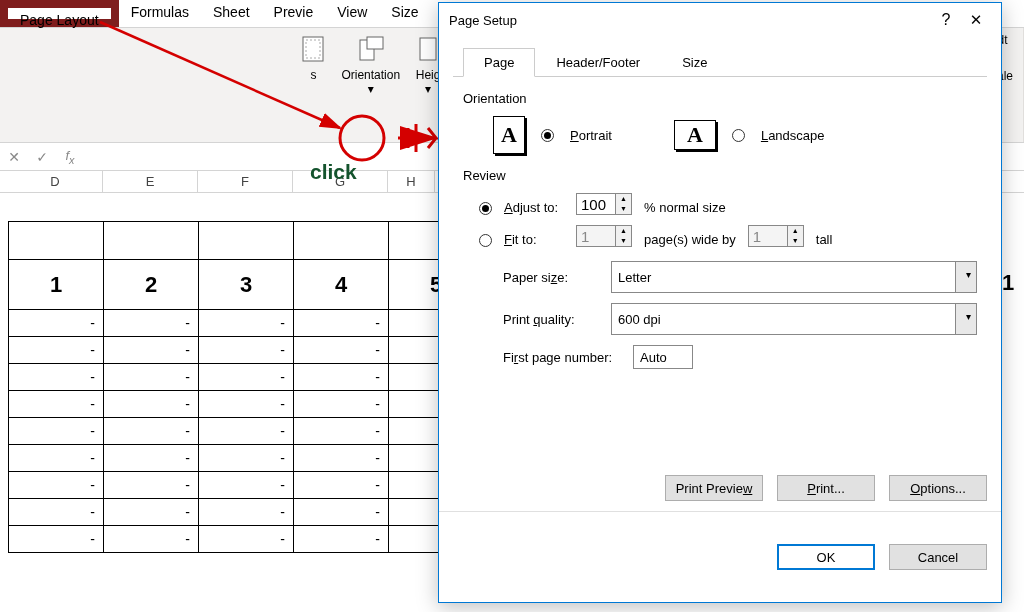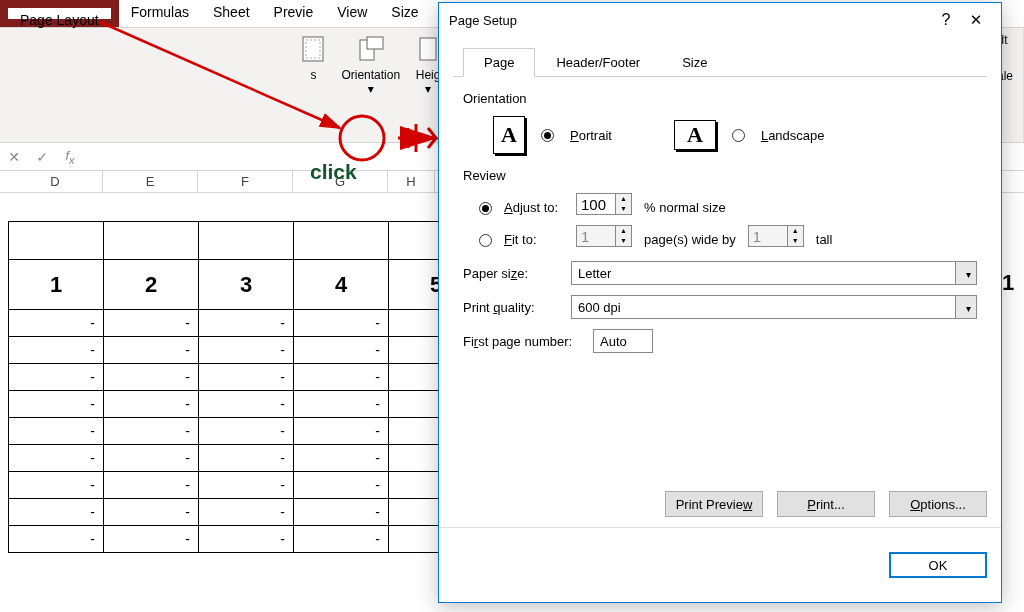--- a/index.html
+++ b/index.html
@@ -52,27 +52,27 @@
   .orient-icon { width: 40px; height: 36px; border: 1px solid #000; display: flex; align-items: center; justify-content: center; font-family: "Times New Roman", serif; font-weight: bold; font-size: 22px; box-shadow: 2px 2px 0 #000; }
   .radio { width: 13px; height: 13px; border: 1px solid #333; border-radius: 50%; display: inline-flex; align-items: center; justify-content: center; cursor: pointer; }
   .radio.checked::after { content: ""; width: 7px; height: 7px; background: #000; border-radius: 50%; }
   .scaling-row { display: flex; align-items: flex-end; gap: 12px; padding-left: 16px; margin-bottom: 10px; }
   .spinner { display: inline-flex; border: 1px solid #888; height: 22px; }
   .spinner input { border: none; width: 38px; padding: 0 4px; font-size: 15px; outline: none; }
   .spinner input:disabled { background: #f4f4f4; color: #888; }
   .spinner .arrows { width: 16px; display: flex; flex-direction: column; border-left: 1px solid #888; }
   .spinner .arrows div { flex: 1; font-size: 7px; text-align: center; line-height: 9px; cursor: pointer; background: #f0f0f0; }
   .form-row { display: flex; align-items: center; margin: 10px 10px; }
-  .form-row label { width: 108px; font-size: 13px; }
-  .select { flex: 1; border: 1px solid #888; height: 24px; display: flex; align-items: center; padding: 0 6px; font-size: 13px; cursor: pointer; position: relative; background: #fff; }
+  .form-row label { width: 108px; font-size: 13px; margin-left: 40px; }
+  .select { flex: 1; border: 1px solid #888; height: 32px; display: flex; align-items: center; padding: 0 6px; font-size: 13px; cursor: pointer; position: relative; background: #fff; }
   .select::after { content: ""; position: absolute; right: 0; top: 0; width: 20px; height: 100%; background: #e8e8e8; border-left: 1px solid #888; }
   .select .chev { position: absolute; right: 5px; top: 7px; font-size: 10px; z-index: 2; }
   .inputbox { border: 1px solid #888; height: 24px; padding: 0 6px; font-size: 13px; width: 60px; }
   .dialog-buttons-row1 { display: flex; justify-content: flex-end; gap: 14px; padding: 10px 14px; }
-  .dialog-buttons-row2 { display: flex; justify-content: flex-end; gap: 14px; padding: 24px 14px; border-top: 1px solid #e0e0e0; }
+  .dialog-buttons-row2 { display: flex; justify-content: flex-end; gap: 14px; padding: 32px 14px; border-top: 1px solid #e0e0e0; }
   .dlg-btn { min-width: 98px; height: 26px; border: 1px solid #adadad; background: #e1e1e1; font-size: 13px; cursor: pointer; }
   .dlg-btn.primary { border: 2px solid #0078d4; background: #fff; }
   .ul { text-decoration: underline; }
 
   
   .right-grid { position: absolute; right: 0; top: 170px; width: 22px; }
 </style>
 </head>
 <body>
 
@@ -387,14 +387,15 @@
 
     <div style="flex:1"></div>
   </div>
   <div class="dialog-buttons-row1">
     <button class="dlg-btn">Print Previe<span class="ul">w</span></button>
     <button class="dlg-btn"><span class="ul">P</span>rint...</button>
     <button class="dlg-btn"><span class="ul">O</span>ptions...</button>
   </div>
   <div class="dialog-buttons-row2">
     <button class="dlg-btn primary">OK</button>
+    <button class="dlg-btn">Cancel</button>
   </div>
 </div>
 
 </body></html>

